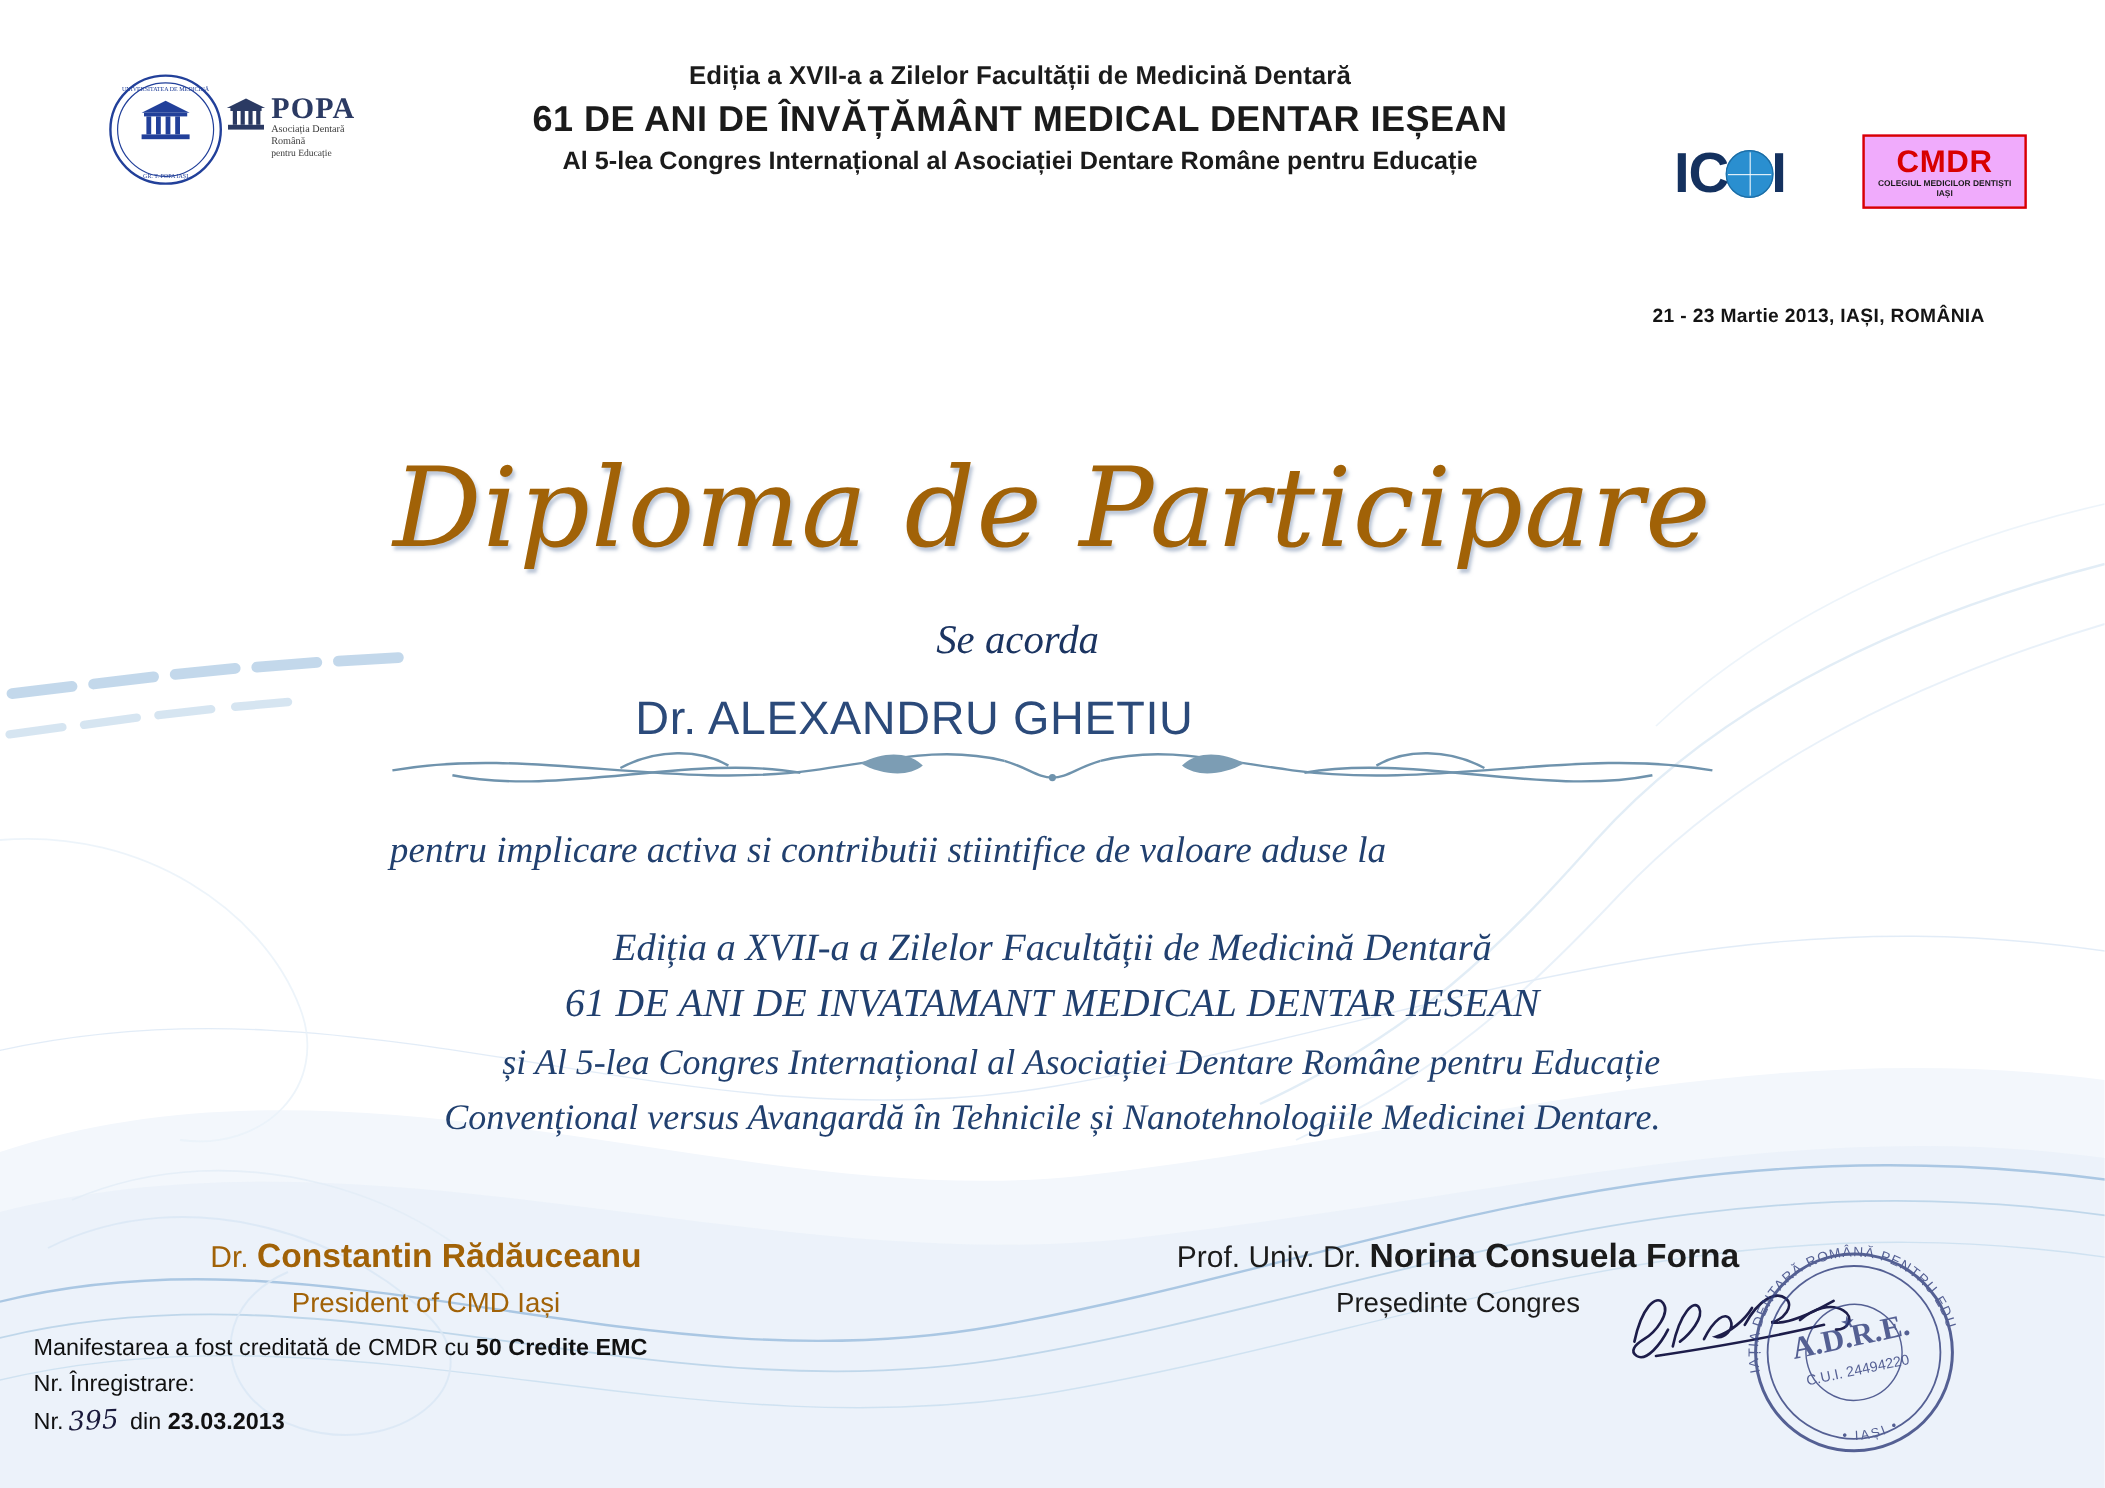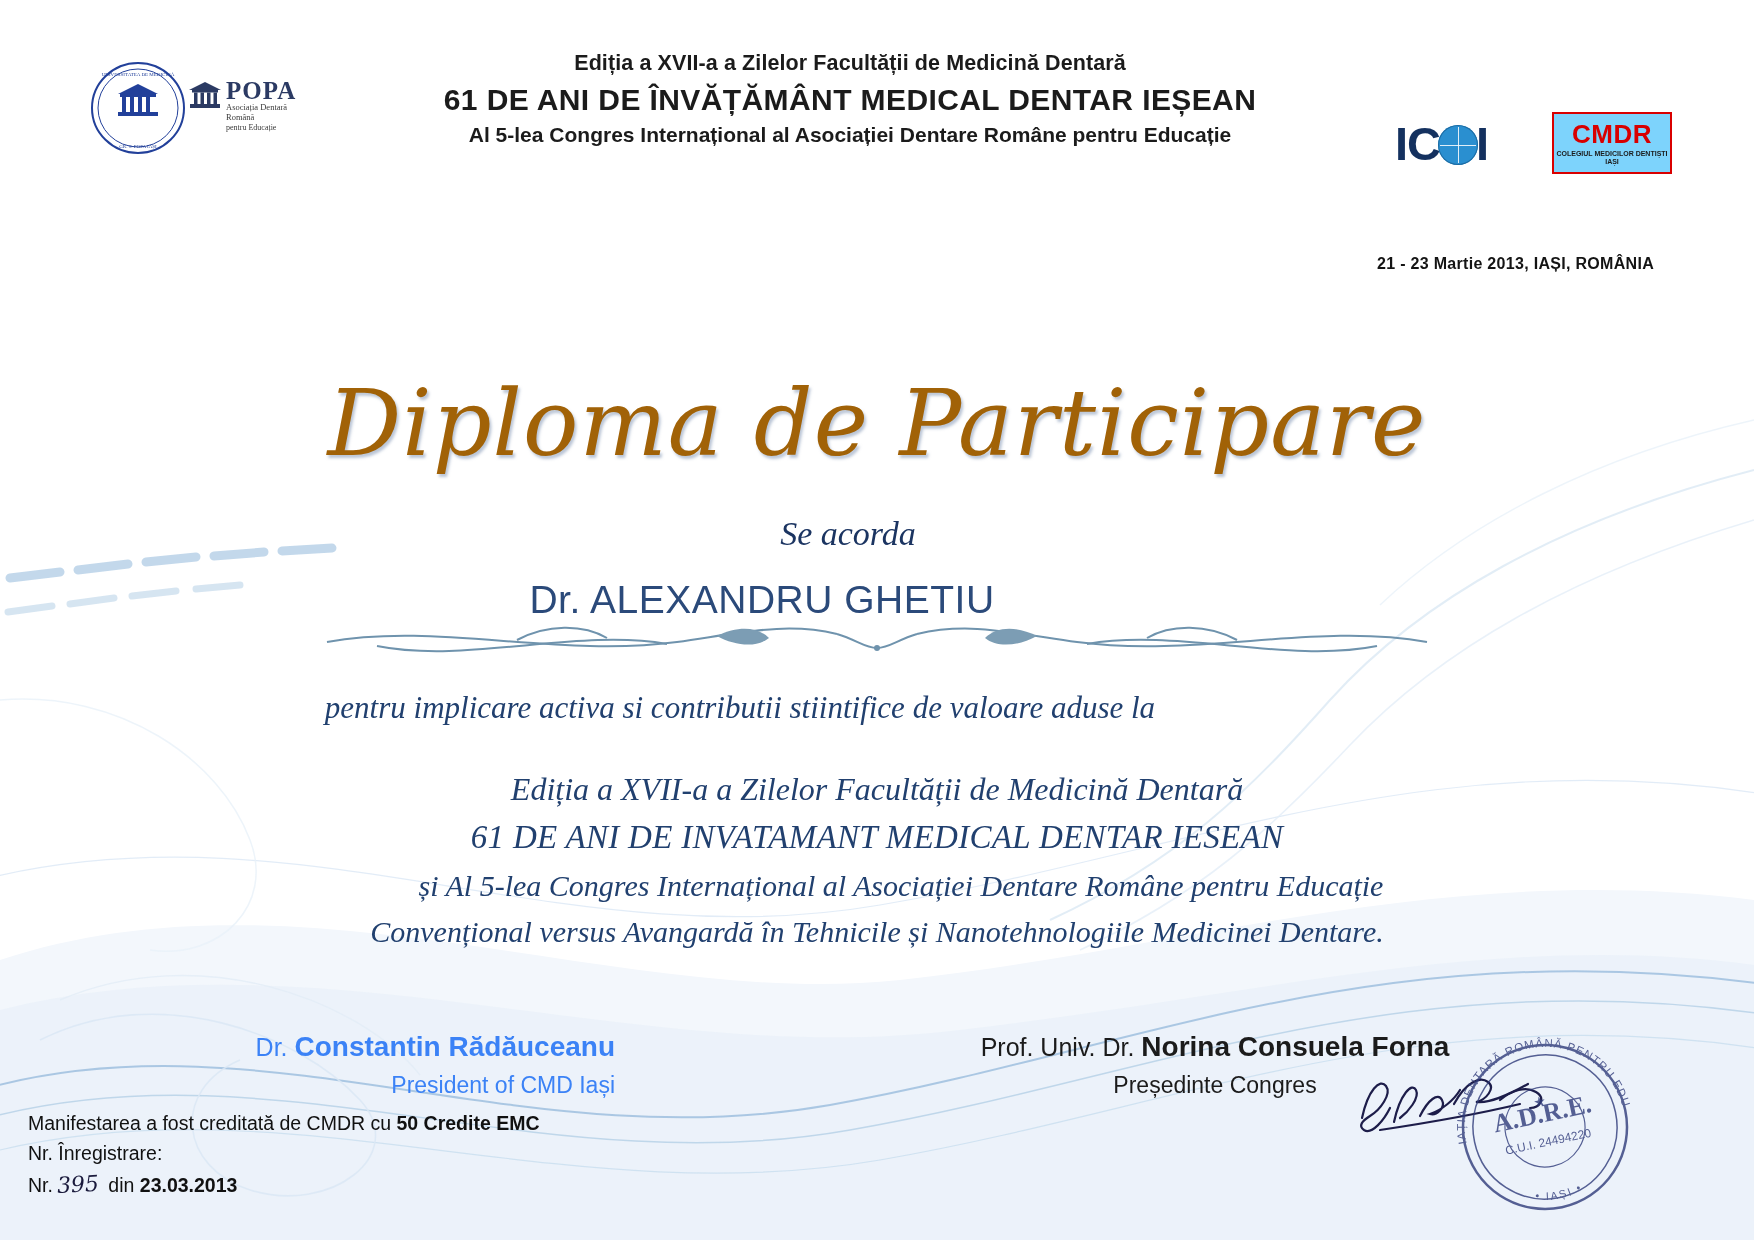--- a/index.html
+++ b/index.html
@@ -125,22 +125,22 @@
     content: "";
     position: absolute;
     left: 2px; top: 50%;
     width: 36px; height: 1px;
     background: rgba(255,255,255,.85);
   }
 
   .logo-cmdr {
     position: absolute;
     left: 1552px; top: 72px;
-    width: 120px; height: 62px;
-    background: #7dd3fc;
+    width: 137px; height: 62px;
+    background: #f0abfc;
     border: 2px solid #d90000;
     box-sizing: border-box;
     text-align: center;
     overflow: hidden;
   }
   .cmdr-main {
     font-size: 26px;
     font-weight: bold;
     color: #d80000;
     letter-spacing: 0.5px;
@@ -235,22 +235,22 @@
   .ev-l1 { font-size: 32px; line-height: 1.5; }
   .ev-l2 { font-size: 33px; line-height: 1.5; letter-spacing: .3px; }
   .ev-l3 { font-size: 30px; line-height: 1.55; padding-left: 48px; }
   .ev-l4 { font-size: 30px; line-height: 1.55; text-align: center; }
 
   
   .sig-left {
     position: absolute;
     left: 95px; top: 1030px;
     width: 520px;
-    text-align: right;
-    color: #3b82f6;
+    text-align: center;
+    color: #a16207;
   }
   .sig-right {
     position: absolute;
     left: 915px; top: 1030px;
     width: 600px;
     text-align: center;
     color: #1b1b1b;
   }
   .sig-name {
     font-size: 25px;

